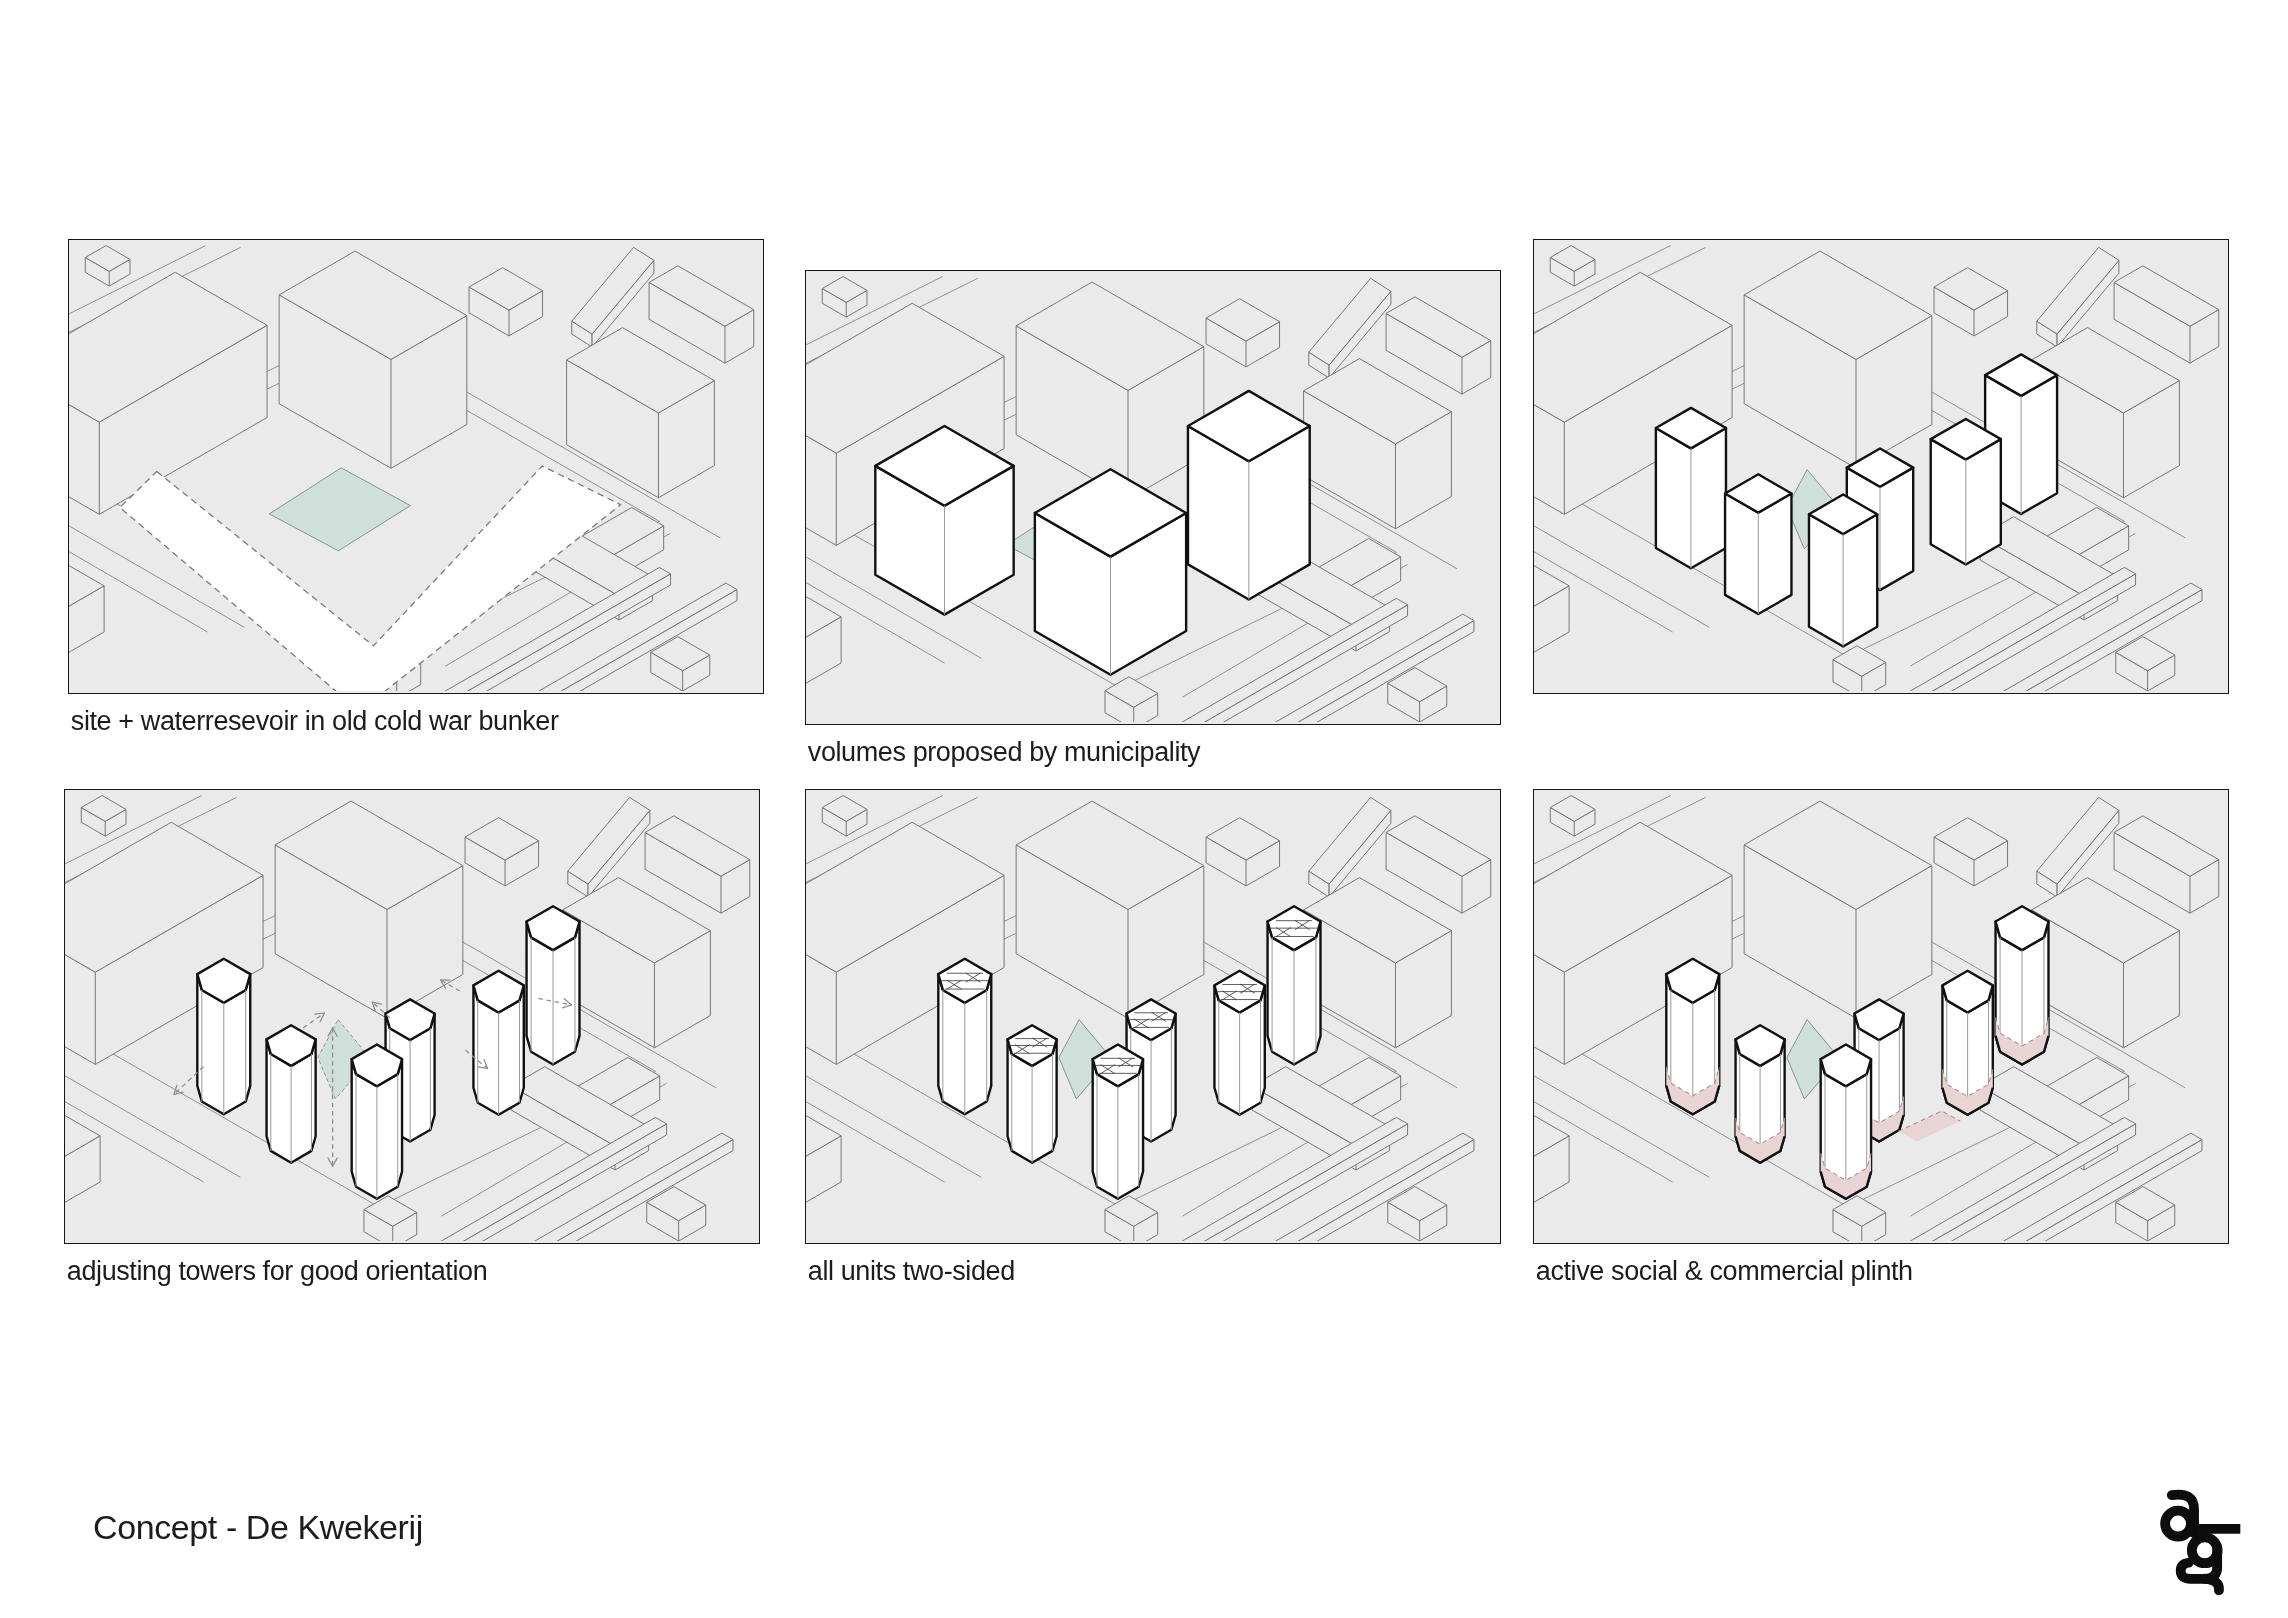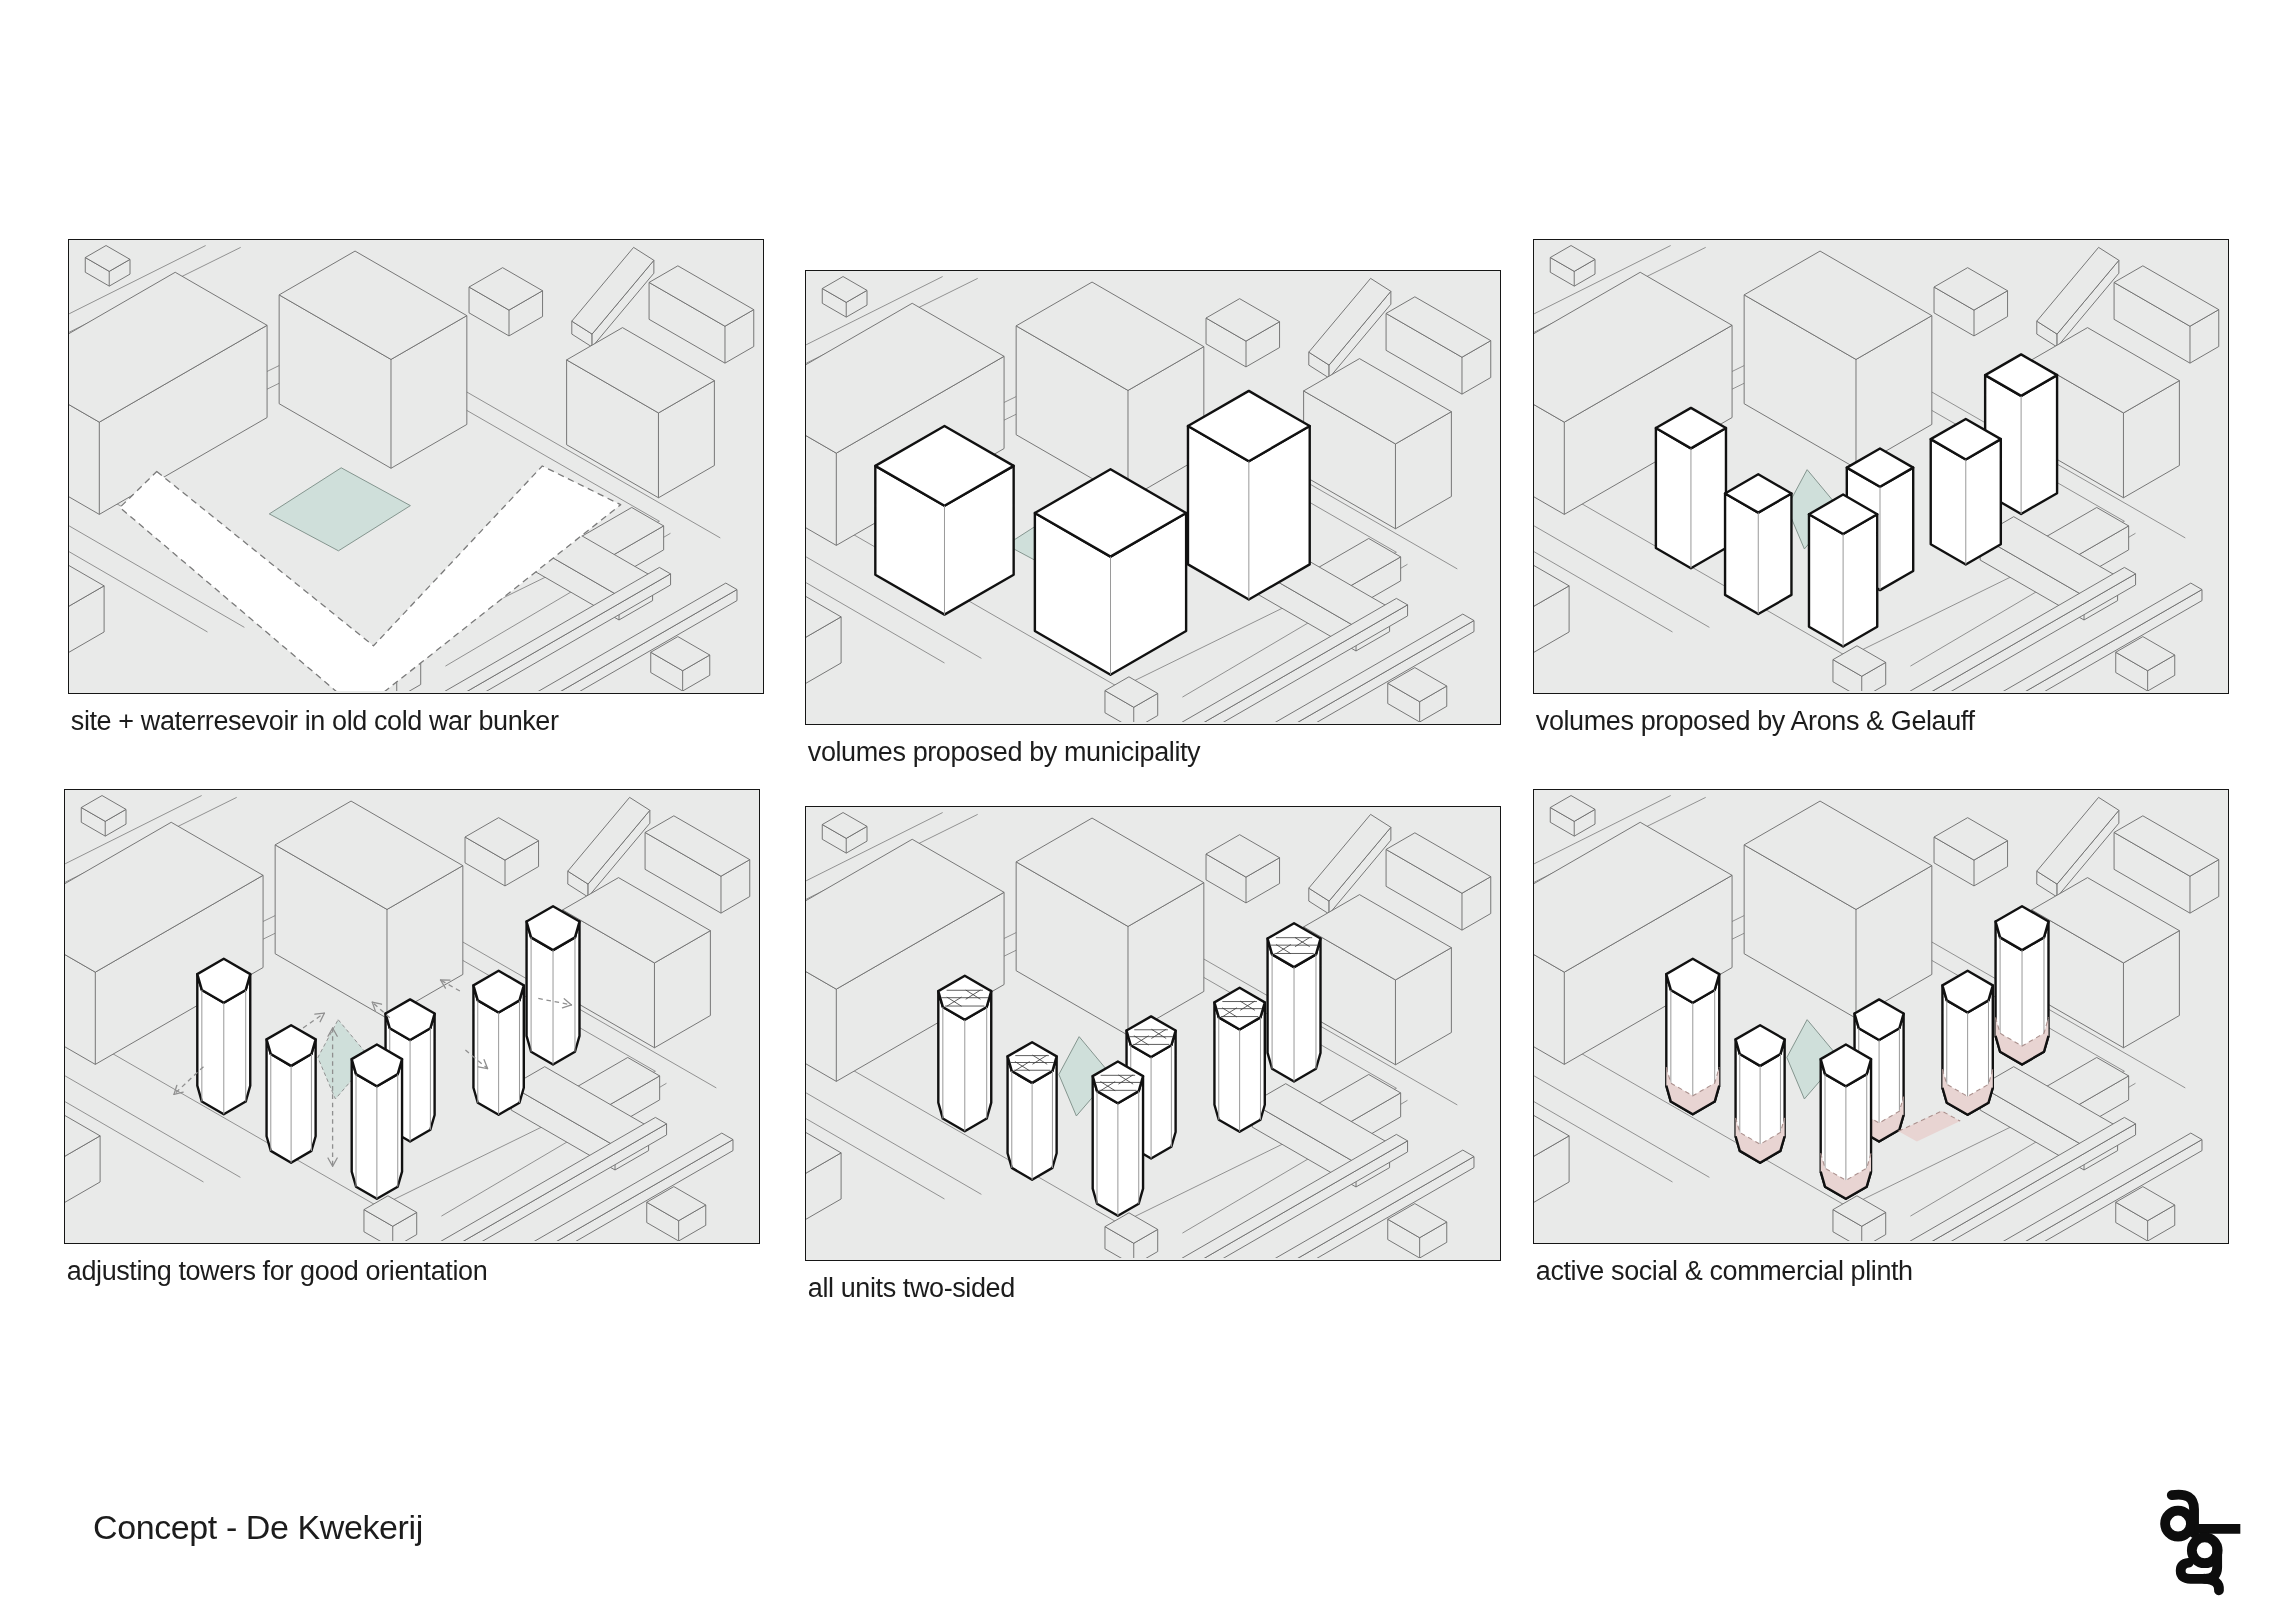--- a/index.html
+++ b/index.html
@@ -1,21 +1,21 @@
 <!DOCTYPE html>
 <html style="--panelbg: #e9eae9; --bgline: #6e6e6e; --street: #8a8a8a; --vol: #111111; --teal: #cfdfda; --pink: #e8d4d2; --dash: #7a7a7a; --textcol: #1c1c1c;font-size:14.8px"><head>
 <meta charset="utf-8">
 <style>
   html,body{margin:0;padding:0;background:#ffffff;}
   body{position:relative;width:2289px;height:1619px;font-family:"Liberation Sans",sans-serif;overflow:hidden;}
   .panel{position:absolute;width:696px;height:455px;border:1.8px solid #161616;background:var(--panelbg,#e9eae9);box-sizing:border-box;margin:0;}
   .panel svg{display:block;width:692px;height:451px;}
   .panel figcaption{position:absolute;left:1.8px;top:466px;width:683px;font-size:27px;letter-spacing:-0.4px;color:var(--textcol,#1c1c1c);white-space:nowrap;}
   #p1{left:68px;top:239px;}  #p2{left:805px;top:254px;margin-top:16px;}  #p3{left:1533px;top:239px;}
-  #p4{left:64px;top:789px;}  #p5{left:805px;top:806px;}  #p6{left:1533px;top:789px;}
+  #p4{left:64px;top:789px;}  #p5{left:805px;top:789px;}  #p6{left:1533px;top:789px;}
   .page-title{position:absolute;left:77px;top:1508px;font-size:34px;letter-spacing:-0.4px;color:var(--textcol,#1c1c1c);margin-left:16px;}
   .logo{position:absolute;left:2154px;top:1473px;width:89px;height:135px;}
   
   .bg-top,.bg-face{fill:var(--panelbg,#e9eae9);stroke:var(--bgline,#6e6e6e);stroke-width:1;stroke-linejoin:round;}
   .bg-edge{stroke:var(--bgline,#6e6e6e);stroke-width:1;}
   .street{fill:none;stroke:var(--street,#8a8a8a);stroke-width:1;stroke-linejoin:round;}
   .vol-top,.vol-face{fill:#ffffff;stroke:var(--vol,#111111);stroke-width:2.6;stroke-linejoin:round;}
   .vol-edge{stroke:#9a9a9a;stroke-width:1.1;}
   .site{fill:#ffffff;stroke:var(--dash,#7a7a7a);stroke-width:1.4;stroke-dasharray:7 5;stroke-linejoin:round;}
   .teal{fill:var(--teal,#cfdfda);stroke:#7d8e88;stroke-width:1;}
@@ -224,21 +224,20 @@
         <polygon points="375.0,226.0 411.0,246.8 375.0,267.6 339.0,246.8" class="vol-top"></polygon>
         <line x1="375" y1="267.5704387990762" x2="375" y2="379.5704387990762" class="vol-edge"></line>
         <polygon points="207.0,274.8 243.0,295.6 279.0,274.8 279.0,384.8 243.0,405.6 207.0,384.8" class="vol-face"></polygon>
         <polygon points="243.0,254.0 279.0,274.8 243.0,295.6 207.0,274.8" class="vol-top"></polygon>
         <line x1="243" y1="295.5704387990762" x2="243" y2="405.5704387990762" class="vol-edge"></line>
         <polygon points="298.0,297.4 335.0,318.7 372.0,297.4 372.0,419.4 335.0,440.7 298.0,419.4" class="vol-face"></polygon>
         <polygon points="335.0,276.0 372.0,297.4 335.0,318.7 298.0,297.4" class="vol-top"></polygon>
         <line x1="335" y1="318.72517321016164" x2="335" y2="440.72517321016164" class="vol-edge"></line>
       </g>
     </svg>
-  <figcaption>volumes proposed by Arons &amp; Gelauff</figcaption>
 </figure>
 <figure class="panel" id="p4">
   <svg viewBox="0 0 750 489">
       <g>
         <line x1="0" y1="100" x2="186" y2="8" class="street"></line>
         <line x1="0" y1="80" x2="148" y2="6" class="street"></line>
         <line x1="0" y1="247" x2="302" y2="100" class="street"></line>
         <polygon points="10.0,262.0 310.0,115.0 640.0,305.0 340.0,452.0" class="street"></polygon>
         <line x1="322" y1="102" x2="706" y2="323" class="street"></line>
         <line x1="652" y1="318" x2="408" y2="462" class="street"></line>

